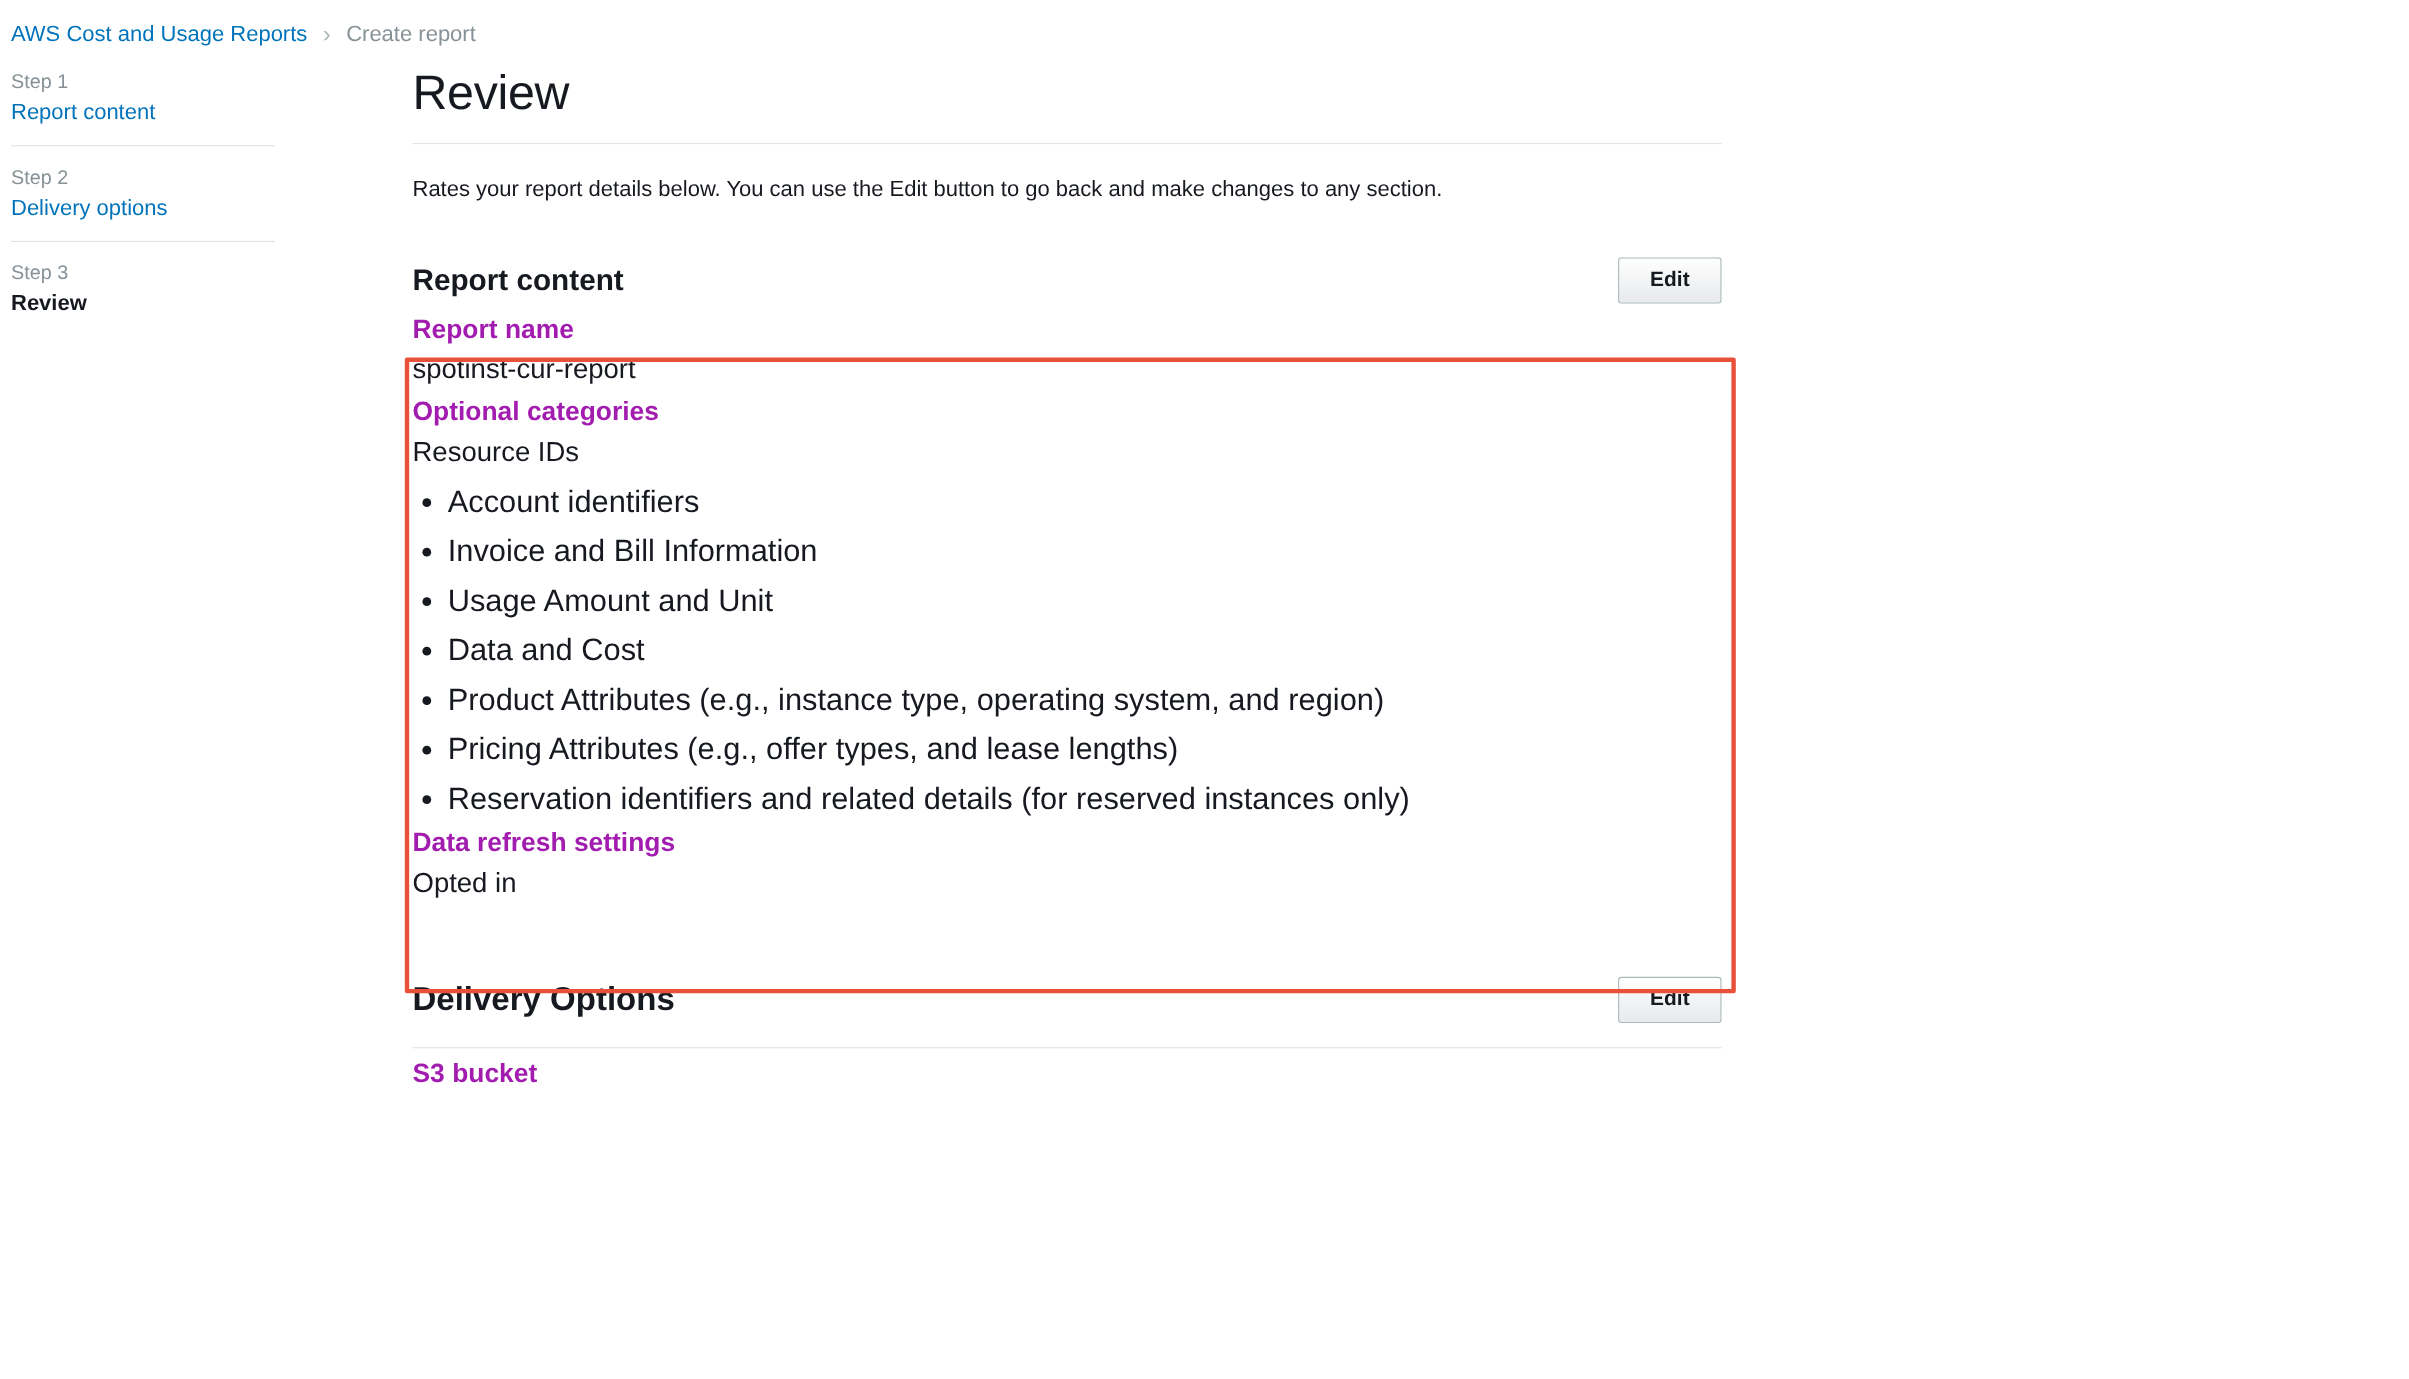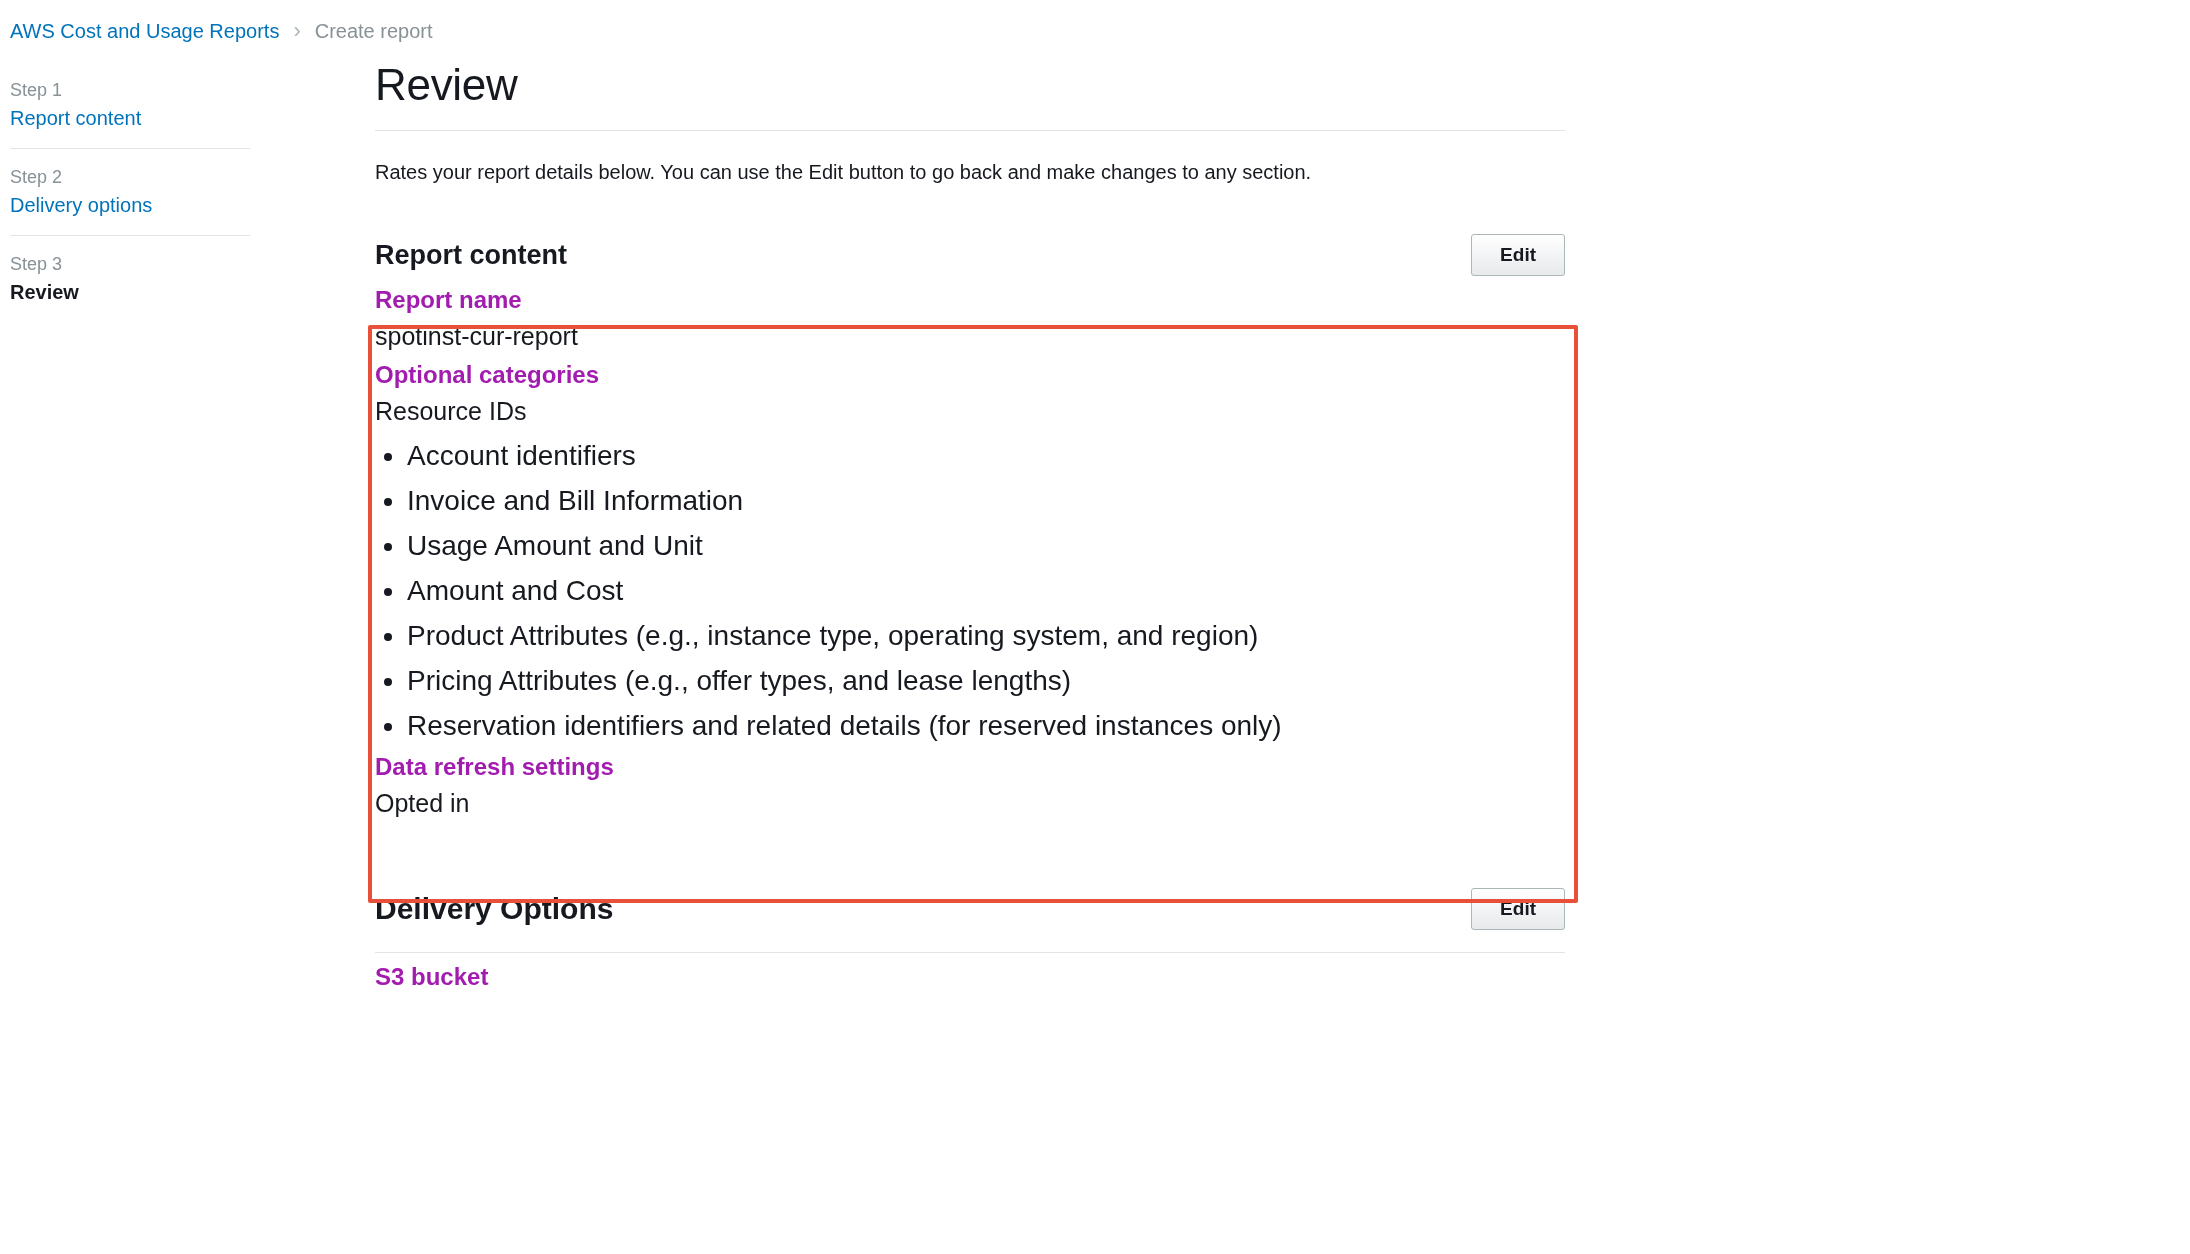--- a/index.html
+++ b/index.html
@@ -37,21 +37,21 @@
     font-size: 22px;
     font-weight: 300;
   }
   .breadcrumb .crumb-current {
     color: #879196;
   }
 
   
   .sidebar {
     position: absolute;
-    top: 80px;
+    top: 64px;
     left: 10px;
     width: 250px;
   }
   .step-block { padding-bottom: 18px; }
   .step-label {
     font-size: 18px;
     color: #879196;
     margin-bottom: 6px;
   }
   .step-name {
@@ -209,21 +209,21 @@
     <div class="field-label">Report name</div>
     <div class="field-value">spotinst-cur-report</div>
 
     <div class="field-label">Optional categories</div>
     <div class="field-value">Resource IDs</div>
 
     <ul class="includes">
       <li>Account identifiers</li>
       <li>Invoice and Bill Information</li>
       <li>Usage Amount and Unit</li>
-      <li>Amount and Cost</li>
+      <li>Data and Cost</li>
       <li>Product Attributes (e.g., instance type, operating system, and region)</li>
       <li>Pricing Attributes (e.g., offer types, and lease lengths)</li>
       <li>Reservation identifiers and related details (for reserved instances only)</li>
     </ul>
 
     <div class="field-label">Data refresh settings</div>
     <div class="field-value">Opted in</div>
   </div>
 
   <div class="delivery-head">

